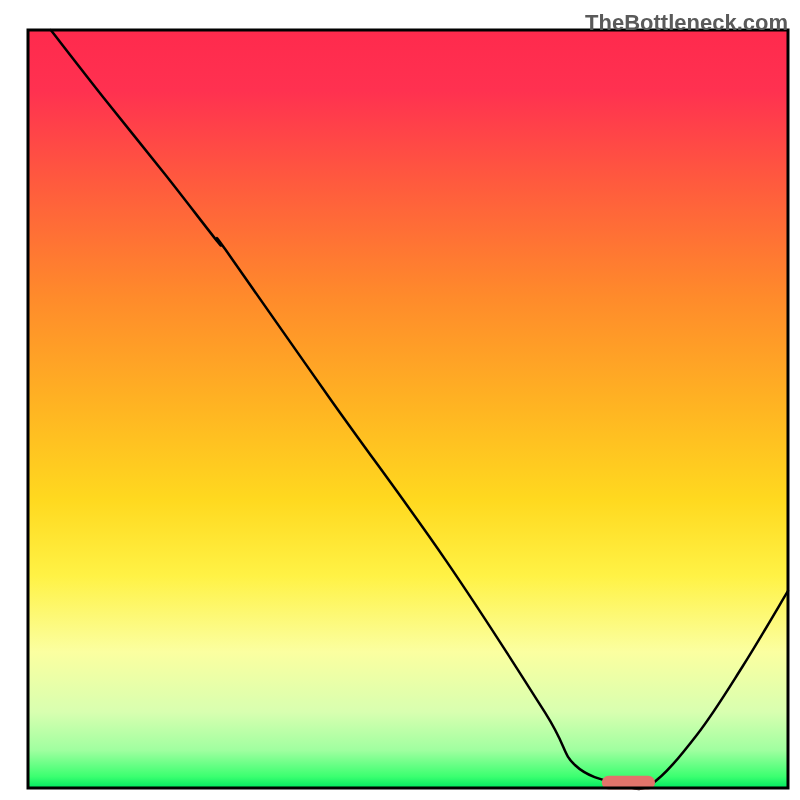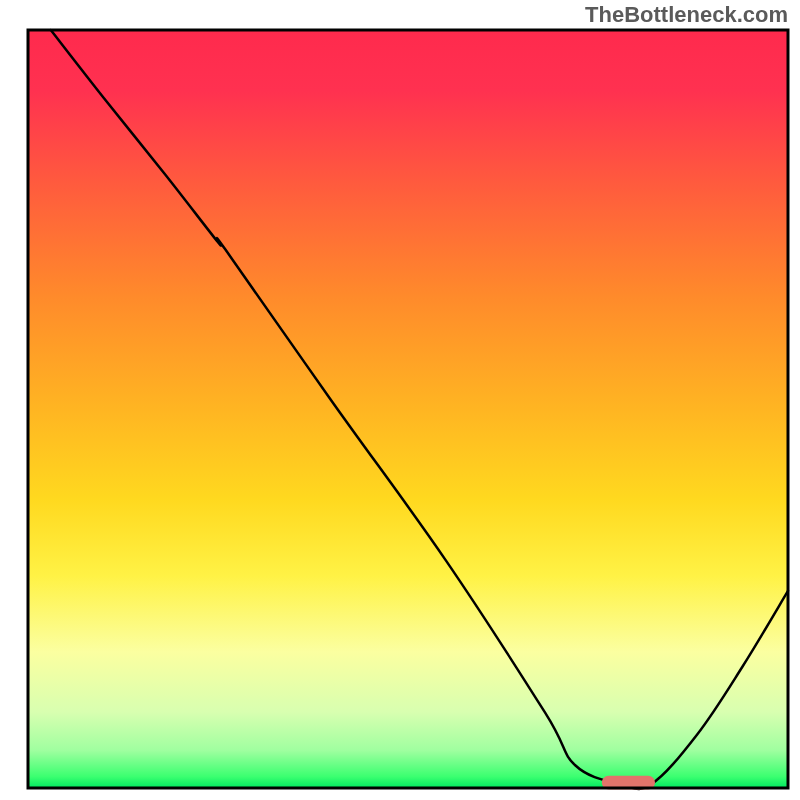--- a/index.html
+++ b/index.html
@@ -10,21 +10,21 @@
     background: #ffffff;
     overflow: hidden;
   }
   .container {
     position: relative;
     width: 800px;
     height: 800px;
   }
   .watermark {
     position: absolute;
-    top: 2px;
+    top: 10px;
     right: 12px;
     font-family: Arial, Helvetica, sans-serif;
     font-size: 22px;
     font-weight: bold;
     color: #5a5a5a;
     z-index: 10;
   }
   svg {
     display: block;
   }

